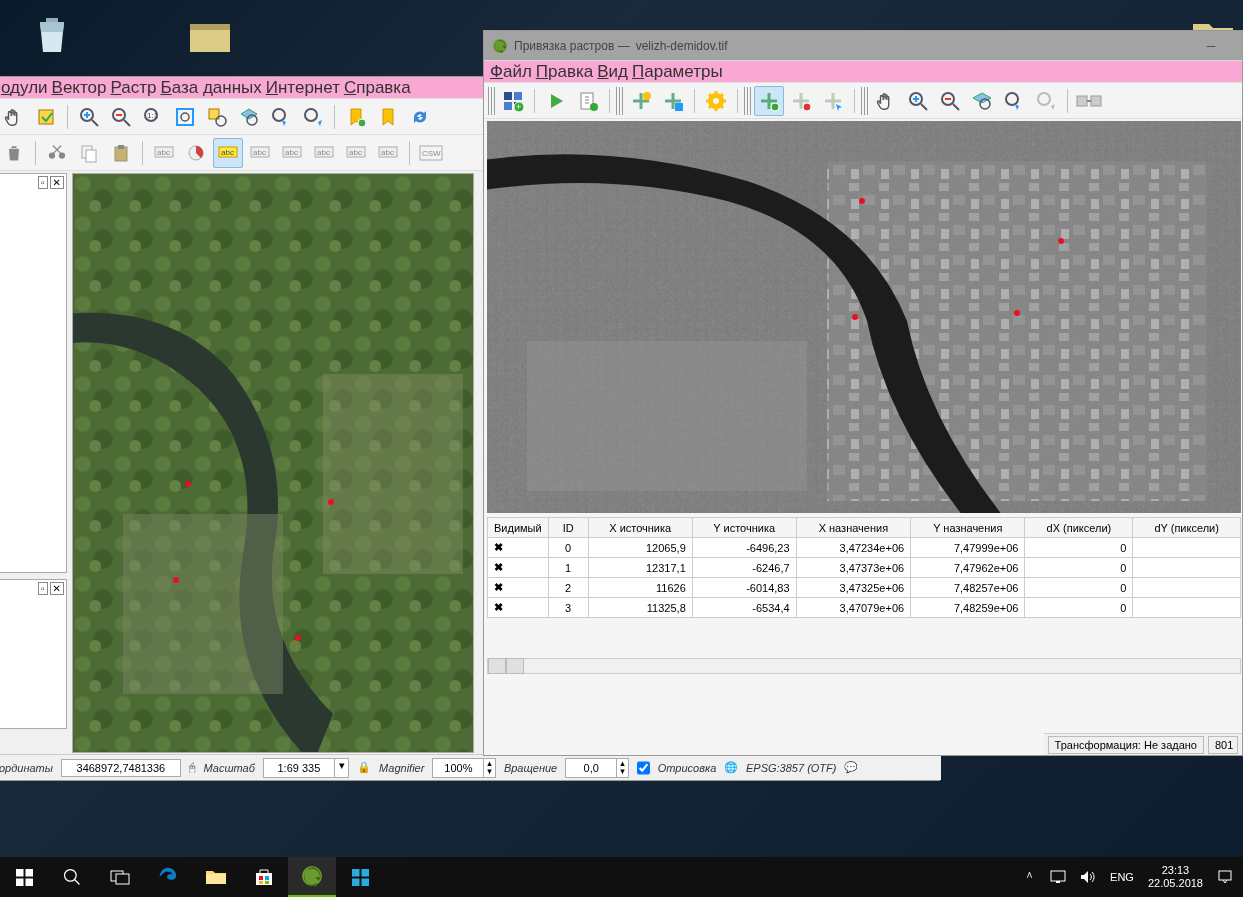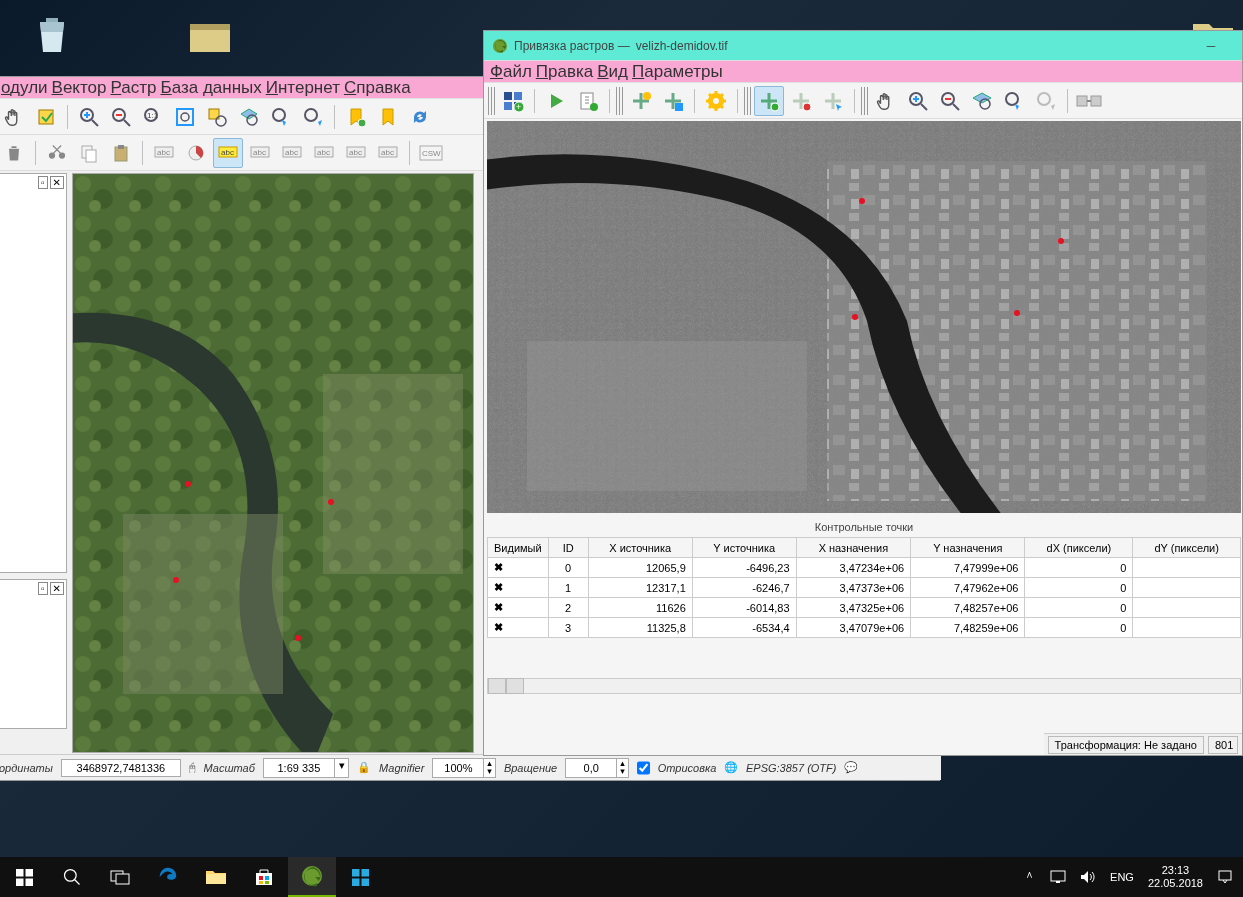--- a/index.html
+++ b/index.html
@@ -1,20 +1,20 @@
 <!DOCTYPE html>
 <html><head>
 <meta charset="utf-8">
 <style>
 * { box-sizing: border-box; margin: 0; padding: 0; font-family: "Segoe UI", Tahoma, sans-serif; }
 body { width: 1243px; height: 897px; background: linear-gradient(135deg, #0a1a2a 0%, #1a2a3a 30%, #152535 60%, #0d1d2d 100%); position: relative; overflow: hidden; font-size: 12px; }
 .desktop-icon { position: absolute; display: flex; flex-direction: column; align-items: center; width: 76px; color: white; font-size: 11px; }
 .desktop-icon .ico { width: 48px; height: 48px; }
 .window { position: absolute; background: #f0f0f0; border: 1px solid #999; }
-.titlebar { height: 30px; background: #5eead4; display: flex; align-items: center; padding: 0 8px; border-bottom: 1px solid #ddd; font-size: 12px; color: #444; gap: 6px; }
+.titlebar { height: 30px; background: #a3a3a3; display: flex; align-items: center; padding: 0 8px; border-bottom: 1px solid #ddd; font-size: 12px; color: #444; gap: 6px; }
 .menubar { height: 22px; background: #f9a8d4; display: flex; align-items: center; padding: 0 6px; gap: 4px; font-size: 17px; color: #333; border-bottom: 1px solid #e0e0e0; }
 .menubar span:first-letter { text-decoration: underline; }
 .toolbar { background: #f4f4f4; display: flex; align-items: center; padding: 2px 4px; gap: 2px; border-bottom: 1px solid #ddd; flex-wrap: nowrap; height: 36px; }
 .toolbar .btn { width: 30px; height: 30px; display: flex; align-items: center; justify-content: center; border-radius: 2px; background: transparent; border: none; }
 .sep { width: 1px; height: 24px; background: #c0c0c0; margin: 0 4px; }
 .map-canvas { border: 1px solid #aaa; position: relative; overflow: hidden; }
 .statusbar { position: absolute; bottom: 0; left: 0; height: 26px; background: #f0f0f0; display: flex; align-items: center; padding: 0 4px; gap: 8px; font-size: 11px; border-top: 1px solid #ccc; }
 .statusbar input { font-size: 11px; height: 18px; padding: 0 4px; border: 1px solid #aaa; background: white; text-align: center; }
 .statusbar label { color: #333; font-style: italic; }
 .panel-title { font-size: 11px; text-align: center; color: #444; padding: 4px; }
@@ -450,21 +450,20 @@
       <path d="M-10 40 Q 120 20 260 60 Q 380 100 420 200 Q 440 300 520 400 L 480 400 Q 400 300 380 200 Q 350 110 240 80 Q 120 50 -10 70 Z" fill="#1c1c1c"></path>
       <rect x="40" y="220" width="280" height="150" fill="#999" opacity="0.4"></rect>
       <circle cx="375" cy="80" r="3" fill="#e81123"></circle>
         <circle cx="574" cy="120" r="3" fill="#e81123"></circle>
       <circle cx="530" cy="192" r="3" fill="#e81123"></circle>
         <circle cx="368" cy="196" r="3" fill="#e81123"></circle>
     </svg>
   </div>
 
   <div style="position:absolute;left:3px;top:486px;width:754px">
-    <div class="panel-title">Контрольные точки</div>
     <table class="gcps">
       <thead>
           <tr>
         <th style="width:60px">Видимый</th>
         <th style="width:40px">ID</th>
         <th>X источника</th>
         <th>Y источника</th>
         <th>X назначения</th>
         <th>Y назначения</th>
         <th>dX (пиксели)</th>

